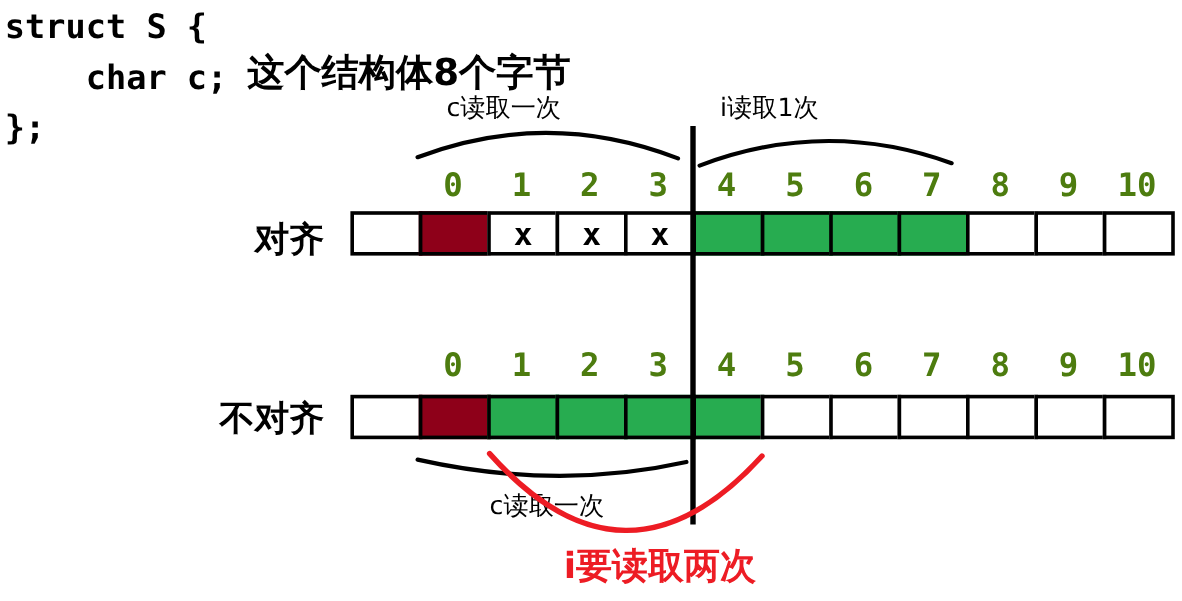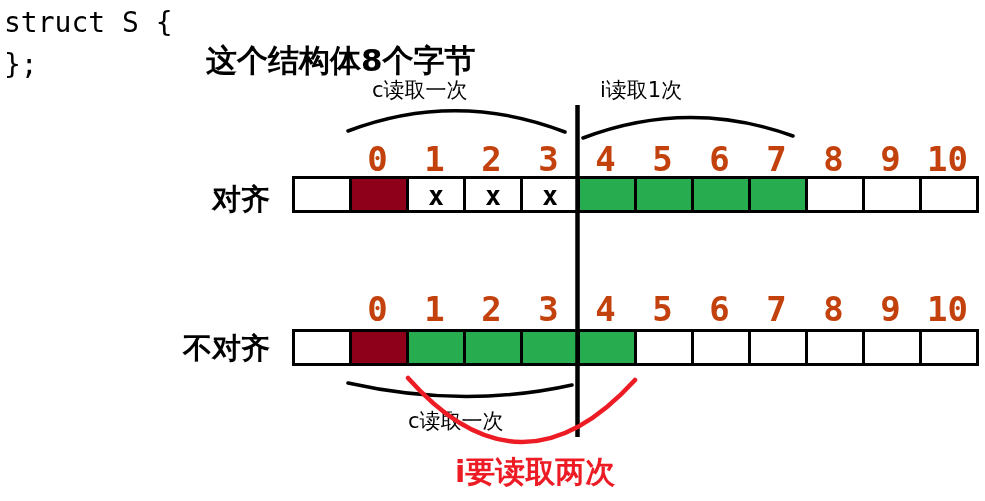--- a/index.html
+++ b/index.html
@@ -4,44 +4,44 @@
 <style>
   html,body { margin:0; padding:0; background:#fff; }
   .canvas {
     position:relative; width:985px; height:501px; background:#fff;
     overflow:hidden;
     font-family:"DejaVu Sans", sans-serif;
   }
   .code {
     position:absolute; left:4px; top:2px; margin:0;
     font-family:"DejaVu Sans Mono","Liberation Mono",monospace;
-    font-weight:normal; font-size:28px; line-height:42px; color:#000;
+    font-weight:bold; font-size:28px; line-height:42px; color:#000;
     white-space:pre;
   }
   .code span { display:block; }
   .annotation {
     position:absolute; left:206px; top:40px;
     font-size:31px; font-weight:bold; color:#000; white-space:nowrap;
     letter-spacing:0px;
   }
   .cnlabel { position:absolute; color:#000; white-space:nowrap; }
   .brace-label { font-size:21px; text-align:left; }
   #label-c-read-top   { left:372px; top:76px;  width:150px; }
   #label-i-read-once  { left:600px; top:76px;  width:150px; }
   .row-label { font-size:29px; font-weight:bold; width:120px; text-align:right; }
   #label-aligned    { left:150px; top:180px; }
   #label-misaligned { left:150px; top:329px; }
   #label-c-read-bottom { left:408px; top:407px; width:150px; }
   #label-i-read-twice  { left:455px; top:452px; width:175px;
-    font-size:30px; font-weight:bold; color:var(--highlight,#ed1c24); text-align:left; }
+    font-size:30px; font-weight:bold; color:var(--highlight,#ed1c24); text-align:right; }
 
   .numbers {
     position:absolute; left:349px; width:630px; height:28px;
     font-family:"DejaVu Sans Mono","Liberation Mono",monospace;
-    font-weight:bold; font-size:34px; color:#c2410c;
+    font-weight:bold; font-size:27px; color:#4d7c0f;
   }
   #top-numbers    { top:139px; }
   #bottom-numbers { top:289px; }
   .num { display:inline-block; width:57px; text-align:center; }
 
   .cells { position:absolute; left:292px; display:flex; }
   #top-cells    { top:176px; }
   #bottom-cells { top:329px; }
   .cell {
     width:60px; height:37px; box-sizing:border-box;
@@ -55,21 +55,21 @@
   .overlay {
     position:absolute; left:0; top:0; width:985px; height:501px;
     pointer-events:none;
   }
 </style>
 </head>
 <body>
 
 <div class="canvas">
 
-  <pre class="code"><span>struct S {</span><span>};</span></pre>
+  <pre class="code"><span>struct S {</span><span>    char c;</span><span>};</span></pre>
 
   <div class="annotation">这个结构体8个字节</div>
 
   <div class="cnlabel brace-label" id="label-c-read-top">c读取一次</div>
   <div class="cnlabel brace-label" id="label-i-read-once">i读取1次</div>
 
   <div class="cnlabel row-label" id="label-aligned">对齐</div>
   <div class="cnlabel row-label" id="label-misaligned">不对齐</div>
 
   <div class="numbers" id="top-numbers"><span class="num">0</span><span class="num">1</span><span class="num">2</span><span class="num">3</span><span class="num">4</span><span class="num">5</span><span class="num">6</span><span class="num">7</span><span class="num">8</span><span class="num">9</span><span class="num">10</span></div>

